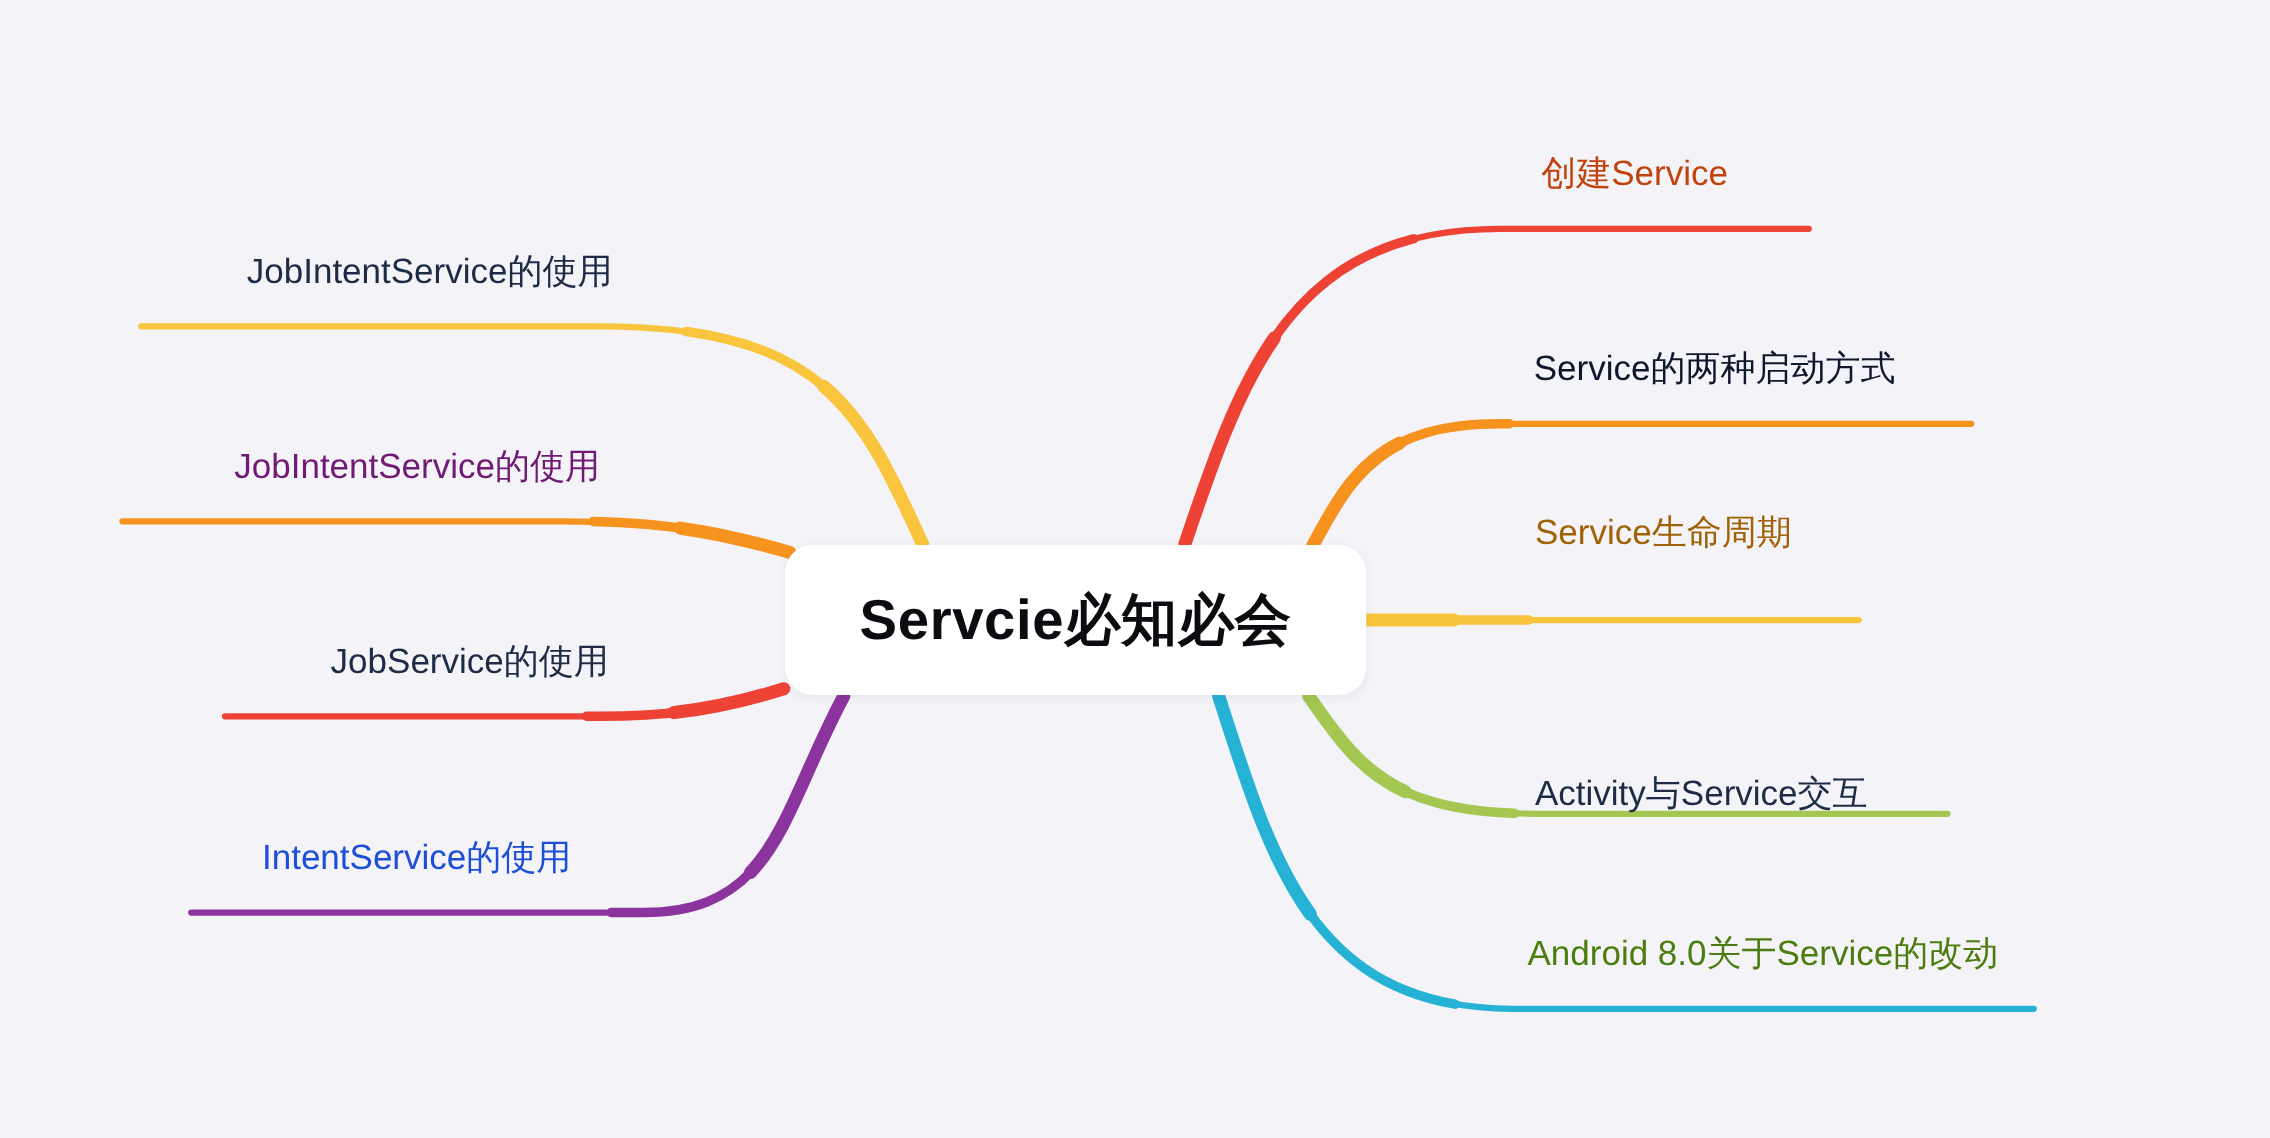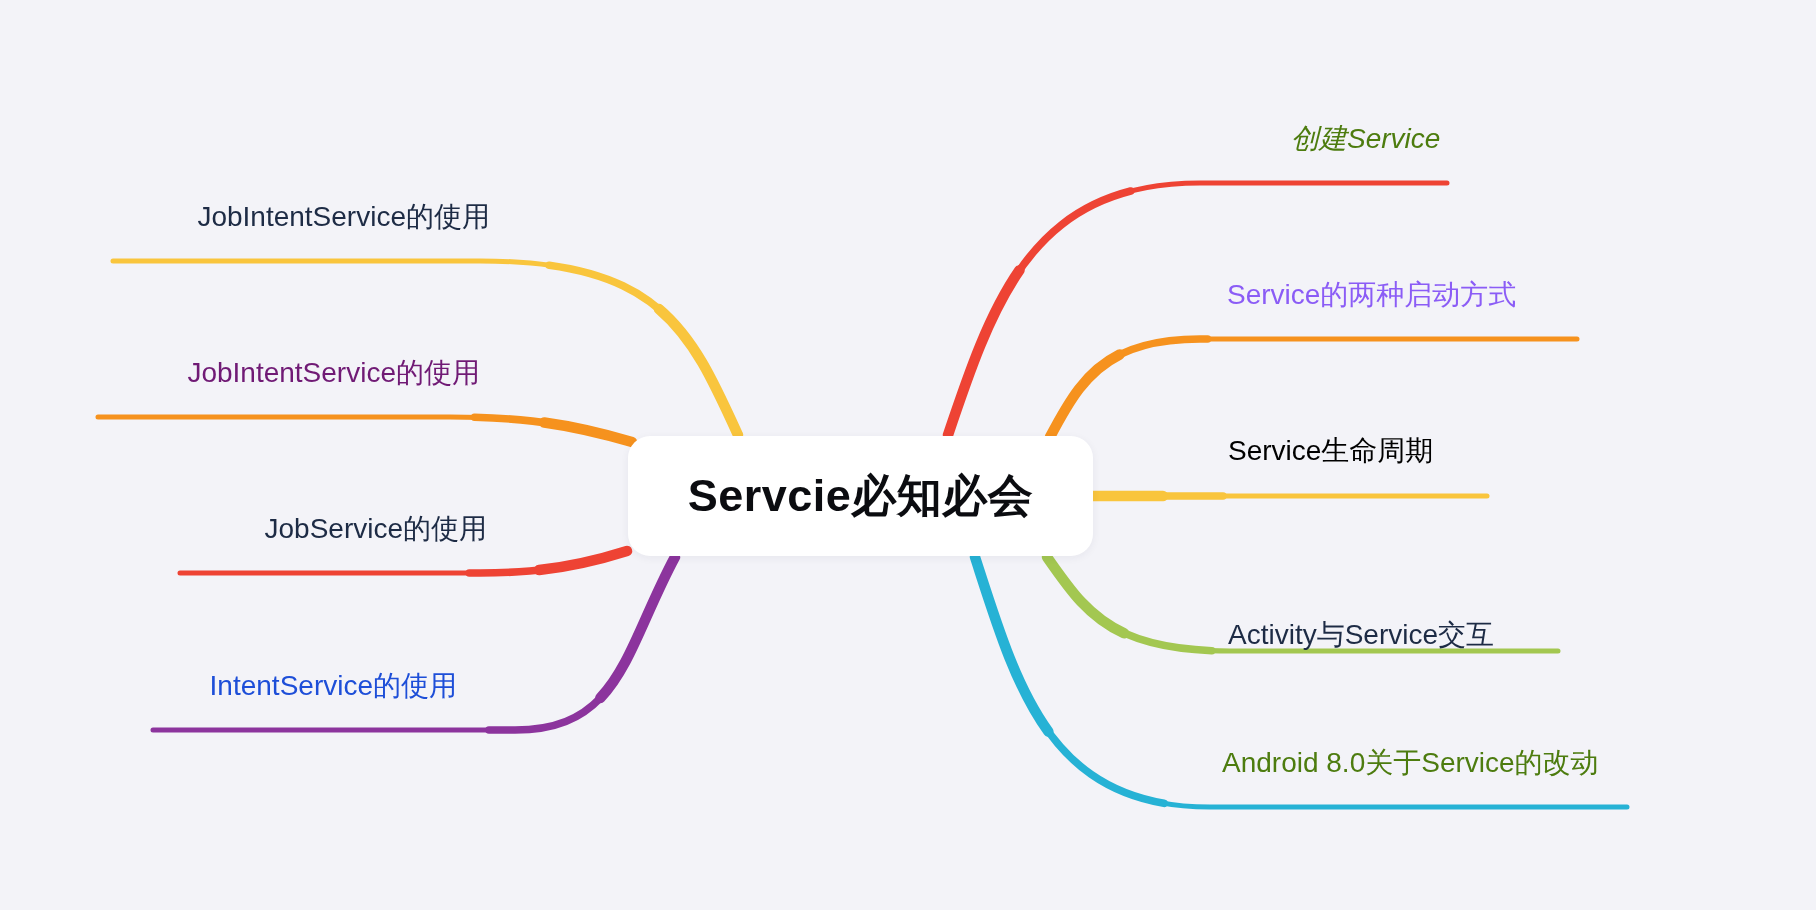--- a/index.html
+++ b/index.html
@@ -94,20 +94,20 @@
 
   <div class="central-node" style="background: rgb(255, 255, 255); color: rgb(11, 12, 16);">
     <span class="central-label">Servcie必知必会</span>
   </div>
 
   <div id="labels-layer">
       <div class="topic-label" style="right: 1326px; top: 218px; color: rgb(29, 43, 69);">JobIntentService的使用</div>
       <div class="topic-label" style="right: 1336px; top: 374px; color: #701a75;">JobIntentService的使用</div>
       <div class="topic-label" style="right: 1329px; top: 530px; color: rgb(29, 43, 69); text-align: center;">JobService的使用</div>
       <div class="topic-label" style="right: 1359px; top: 687px; color: #1d4ed8;">IntentService的使用</div>
-      <div class="topic-label" style="left: 1291px; top: 140px; color: #4d7c0f; font-style: italic;">创建Service</div>
-      <div class="topic-label" style="left: 1227px; top: 296px; color: #8b5cf6;">Service的两种启动方式</div>
-      <div class="topic-label" style="left: 1228px; top: 452px; color: #000000;">Service生命周期</div>
+      <div class="topic-label" style="left: 1233px; top: 140px; color: #c2410c;">创建Service</div>
+      <div class="topic-label" style="left: 1227px; top: 296px; color: #0f172a;">Service的两种启动方式</div>
+      <div class="topic-label" style="left: 1228px; top: 427px; color: #a16207;">Service生命周期</div>
       <div class="topic-label" style="left: 1228px; top: 636px; color: rgb(29, 43, 69);">Activity与Service交互</div>
       <div class="topic-label" style="left: 1222px; top: 764px; color: #4d7c0f;">Android 8.0关于Service的改动</div>
     </div>
 
 </div>
 
 </body></html>

